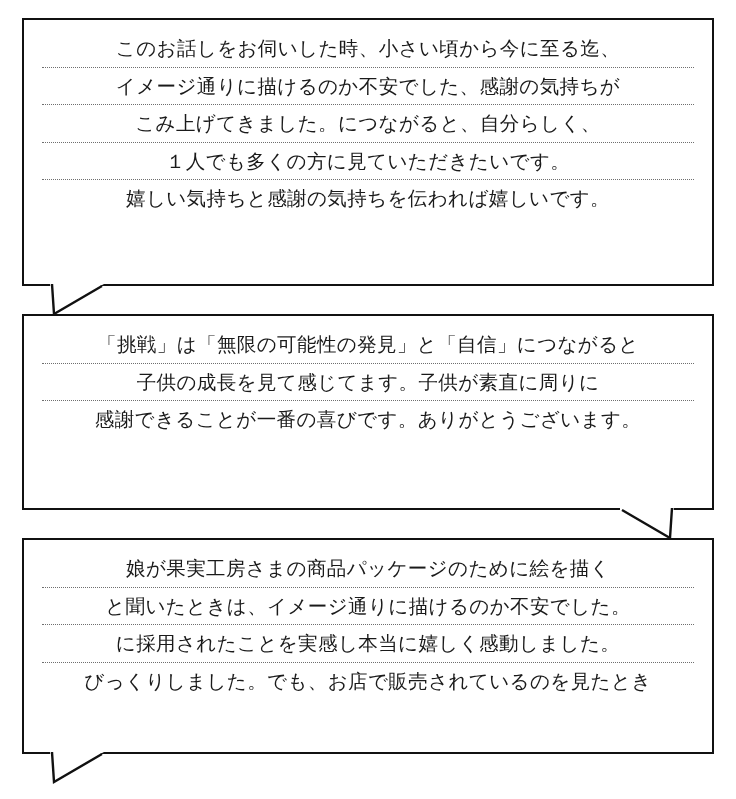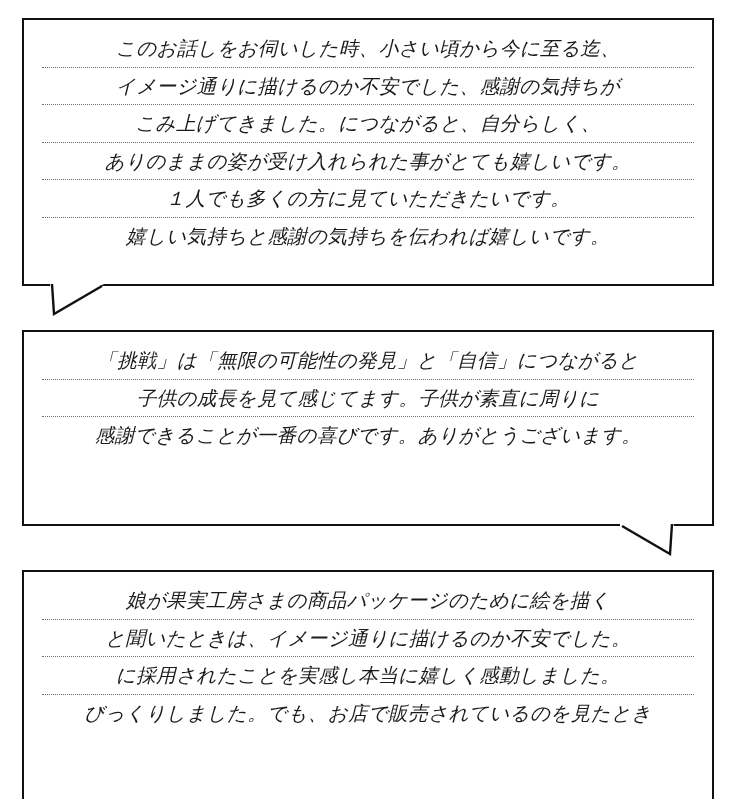--- a/index.html
+++ b/index.html
@@ -17,22 +17,21 @@
   }
   .page {
     width: 736px;
     height: 799px;
     position: relative;
     box-sizing: border-box;
     padding: 18px 22px 10px 22px;
   }
   .bubble-wrap {
     position: relative;
-    margin-bottom: 44px;
-    font-style: italic;
+    margin-bottom: 28px;
   }
   .bubble {
     position: relative;
     border: 2px solid #111111;
     background: #ffffff;
     box-sizing: border-box;
     padding: 14px 18px 12px 18px;
   }
   .lines {
     display: block;
@@ -79,34 +78,33 @@
   
   .tail-right {
     left: auto;
     right: 40px;
   }
   .tail-right .fill {
     clip-path: polygon(0 0, 54px 0, 52px 30px, 0 6px, 0 0);
   }
   .b1 { height: 268px; }
   .b2 { height: 196px; }
-  .b3 { height: 248px; }
+  .b3 { height: 216px; }
 </style>
 </head>
 <body>
 
 <div class="page">
 
   <div class="bubble-wrap">
     <div class="bubble b1">
       <div class="lines">
         <span class="line first">このお話しをお伺いした時、小さい頃から今に至る迄、</span>
         <span class="line">イメージ通りに描けるのか不安でした、感謝の気持ちが</span>
         <span class="line">こみ上げてきました。につながると、自分らしく、</span>
-        <span class="line">ありのままの姿が受け入れられた事がとても嬉しいです。</span>
         <span class="line">１人でも多くの方に見ていただきたいです。</span>
         <span class="line">嬉しい気持ちと感謝の気持ちを伝われば嬉しいです。</span>
       </div>
     </div>
     <div class="tail">
       <div class="fill"></div>
       <svg width="60" height="40" viewBox="0 0 60 40">
         <polyline points="2,6 4,36 52,8" fill="none" stroke="#111111" stroke-width="2.4" stroke-linejoin="miter"></polyline>
       </svg>
     </div>

